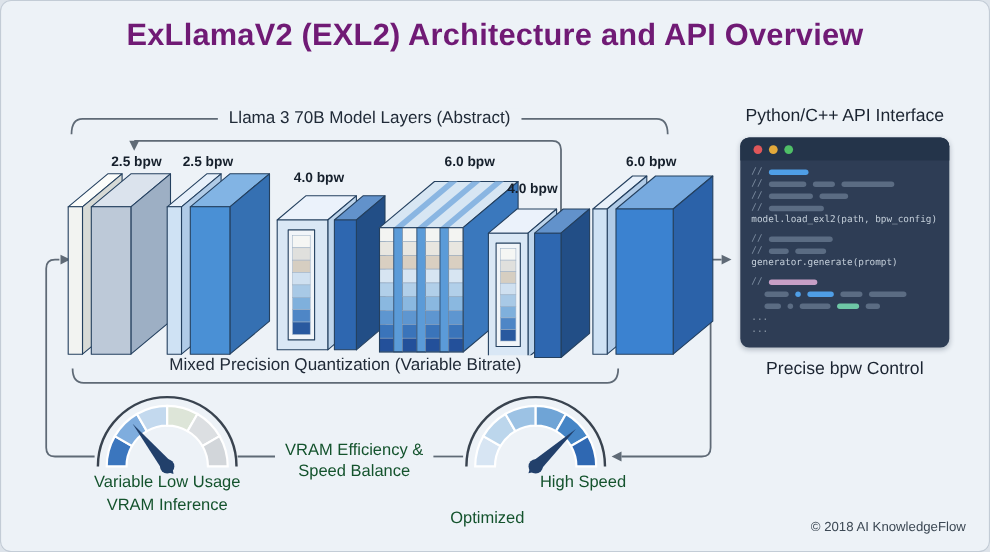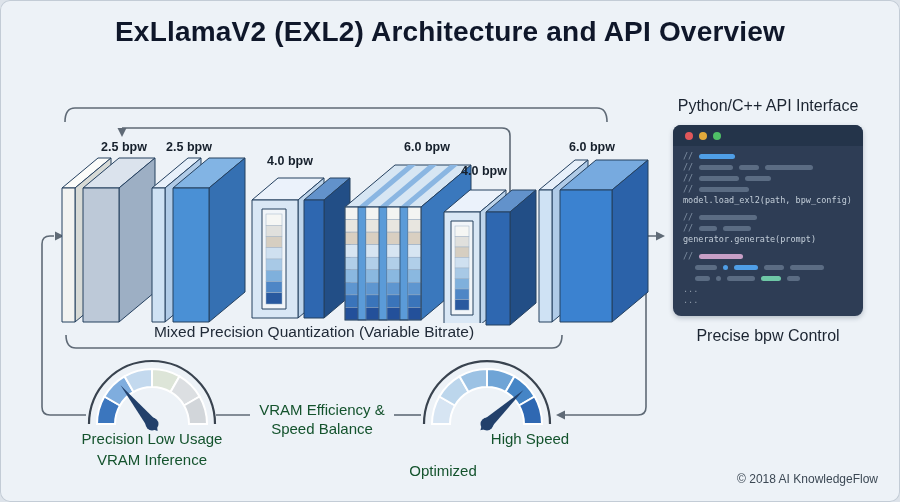--- a/index.html
+++ b/index.html
@@ -1,21 +1,21 @@
 <!DOCTYPE html>
 <html><head>
 <meta charset="utf-8">
 <style>
   html,body{margin:0;padding:0;background:#dde3ea;}
   #stage{position:relative;width:900px;height:502px;background:#edf2f7;overflow:hidden;
          font-family:"Liberation Sans",sans-serif;border-radius:10px;box-shadow:inset 0 0 0 1px #c3ccd6;}
   #stage svg{position:absolute;left:0;top:0;}
   .lbl{position:absolute;transform:translateX(-50%);white-space:nowrap;color:#1c2836;}
   #title{position:absolute;left:0;right:0;top:16px;text-align:center;font-size:28px;font-weight:bold;
-         color:#0f172a;letter-spacing:.2px;}
+         color:#701a75;letter-spacing:.2px;}
   .bracket-lbl{font-size:15.5px;font-weight:500;background:#edf2f7;padding:0 10px;color:#212b38;}
   .section-lbl{font-size:16px;font-weight:500;color:#1b2431;}
   .bpw{font-size:12.5px;font-weight:bold;color:#16202c;}
   .caption{font-size:15px;font-weight:500;color:#14532d;}
   
   #codewin{position:absolute;left:673px;top:125px;width:190px;height:191px;background:#2e3d55;
            border-radius:8px;box-shadow:0 2px 5px rgba(20,35,60,.25);}
   #codehead{height:21px;background:#24344a;border-radius:8px 8px 0 0;display:flex;align-items:center;
             padding-left:12px;gap:6px;}
   .dot{width:8px;height:8px;border-radius:50%;display:inline-block;}
@@ -180,36 +180,37 @@
         <path d="M487,369 A55,55 0 0 1 514.5,376.3686027918559 L505.5,391.9570600599758 A37,37 0 0 0 487,387 Z" fill="#6fa4d6" stroke="#ffffff" stroke-width="2"></path>
         <path d="M514.5,376.3686027918559 A55,55 0 0 1 534.6313972081441,396.5 L519.0429399400242,405.5 A37,37 0 0 0 505.5,391.9570600599758 Z" fill="#4585c6" stroke="#ffffff" stroke-width="2"></path>
         <path d="M534.6313972081441,396.5 A55,55 0 0 1 542,424 L524,424 A37,37 0 0 0 519.0429399400242,405.5 Z" fill="#2f68b2" stroke="#ffffff" stroke-width="2"></path>
         <polygon fill="#22406b" points="490.7509909803437,428.02244535890543 523.5676850809585,389.9000819968751 483.2490090196563,419.97755464109457 480.41781668542745,430.1379852405625"></polygon>
         <circle fill="#22406b" cx="487" cy="424" r="6.5"></circle>
       </g>
   </svg>
 
   <div id="title">ExLlamaV2 (EXL2) Architecture and API Overview</div>
 
+  <div class="lbl bracket-lbl" style="left:336px;top:99px;">Llama 3 70B Model Layers (Abstract)</div>
   <div class="lbl section-lbl" style="left:768px;top:97px;">Python/C++ API Interface</div>
 
   <div class="lbl bpw" style="left:124px;top:140px;">2.5 bpw</div>
   <div class="lbl bpw" style="left:189px;top:140px;">2.5 bpw</div>
   <div class="lbl bpw" style="left:290px;top:154px;">4.0 bpw</div>
   <div class="lbl bpw" style="left:427px;top:140px;">6.0 bpw</div>
   <div class="lbl bpw" style="left:484px;top:164px;">4.0 bpw</div>
   <div class="lbl bpw" style="left:592px;top:140px;">6.0 bpw</div>
 
   <div class="lbl section-lbl" style="left:768px;top:327px;">Precise bpw Control</div>
   <div class="lbl bracket-lbl" style="left:314px;top:323px;">Mixed Precision Quantization (Variable Bitrate)</div>
 
   <div class="lbl caption" style="left:322px;top:401px;">VRAM Efficiency &amp;</div>
   <div class="lbl caption" style="left:322px;top:420px;">Speed Balance</div>
 
-  <div class="lbl caption" style="left:152px;top:430px;">Precision Low Usage</div>
+  <div class="lbl caption" style="left:152px;top:430px;">Variable Low Usage</div>
   <div class="lbl caption" style="left:152px;top:451px;">VRAM Inference</div>
 
   <div class="lbl caption" style="left:443px;top:430px;margin-top:32px;">Optimized</div>
   <div class="lbl caption" style="left:530px;top:430px;">High Speed</div>
 
   <div id="codewin">
     <div id="codehead">
         <span class="dot" style="background: rgb(224, 87, 90);"></span>
         <span class="dot" style="background: rgb(226, 169, 59);"></span>
         <span class="dot" style="background: rgb(79, 191, 103);"></span>

